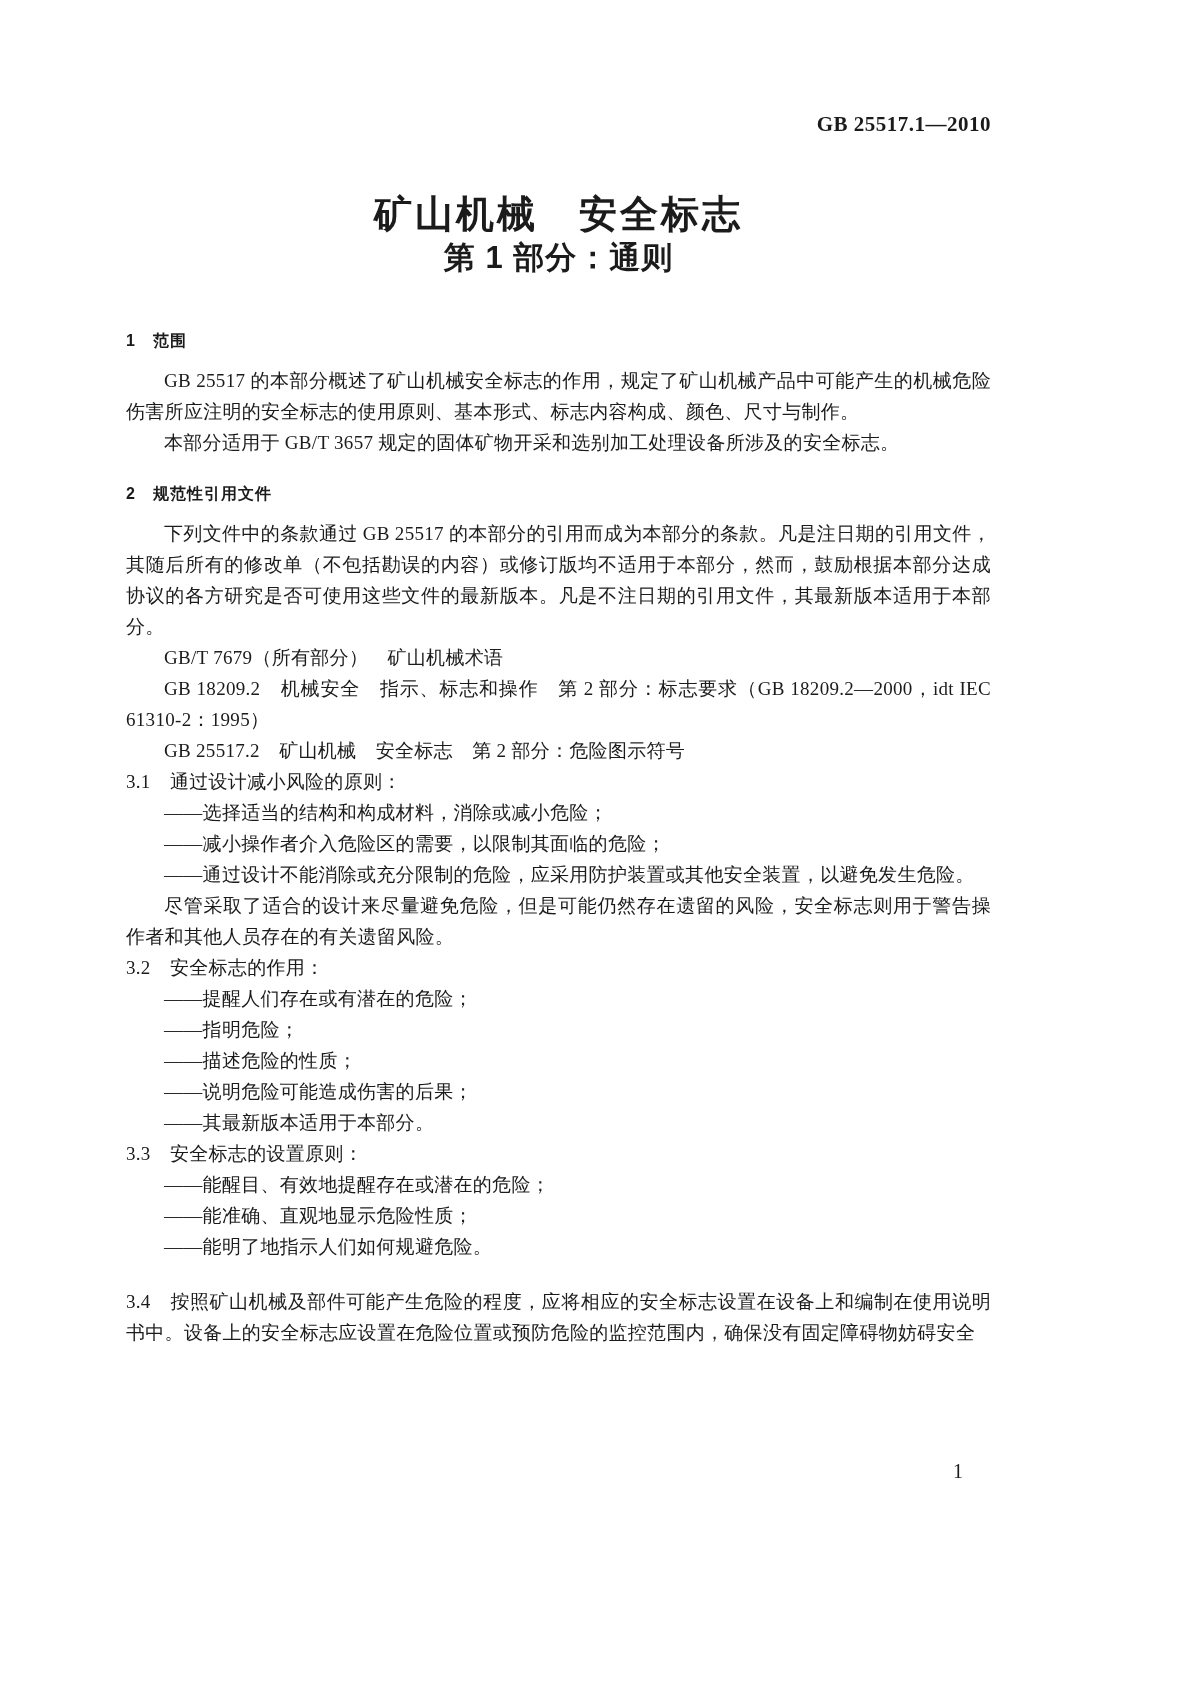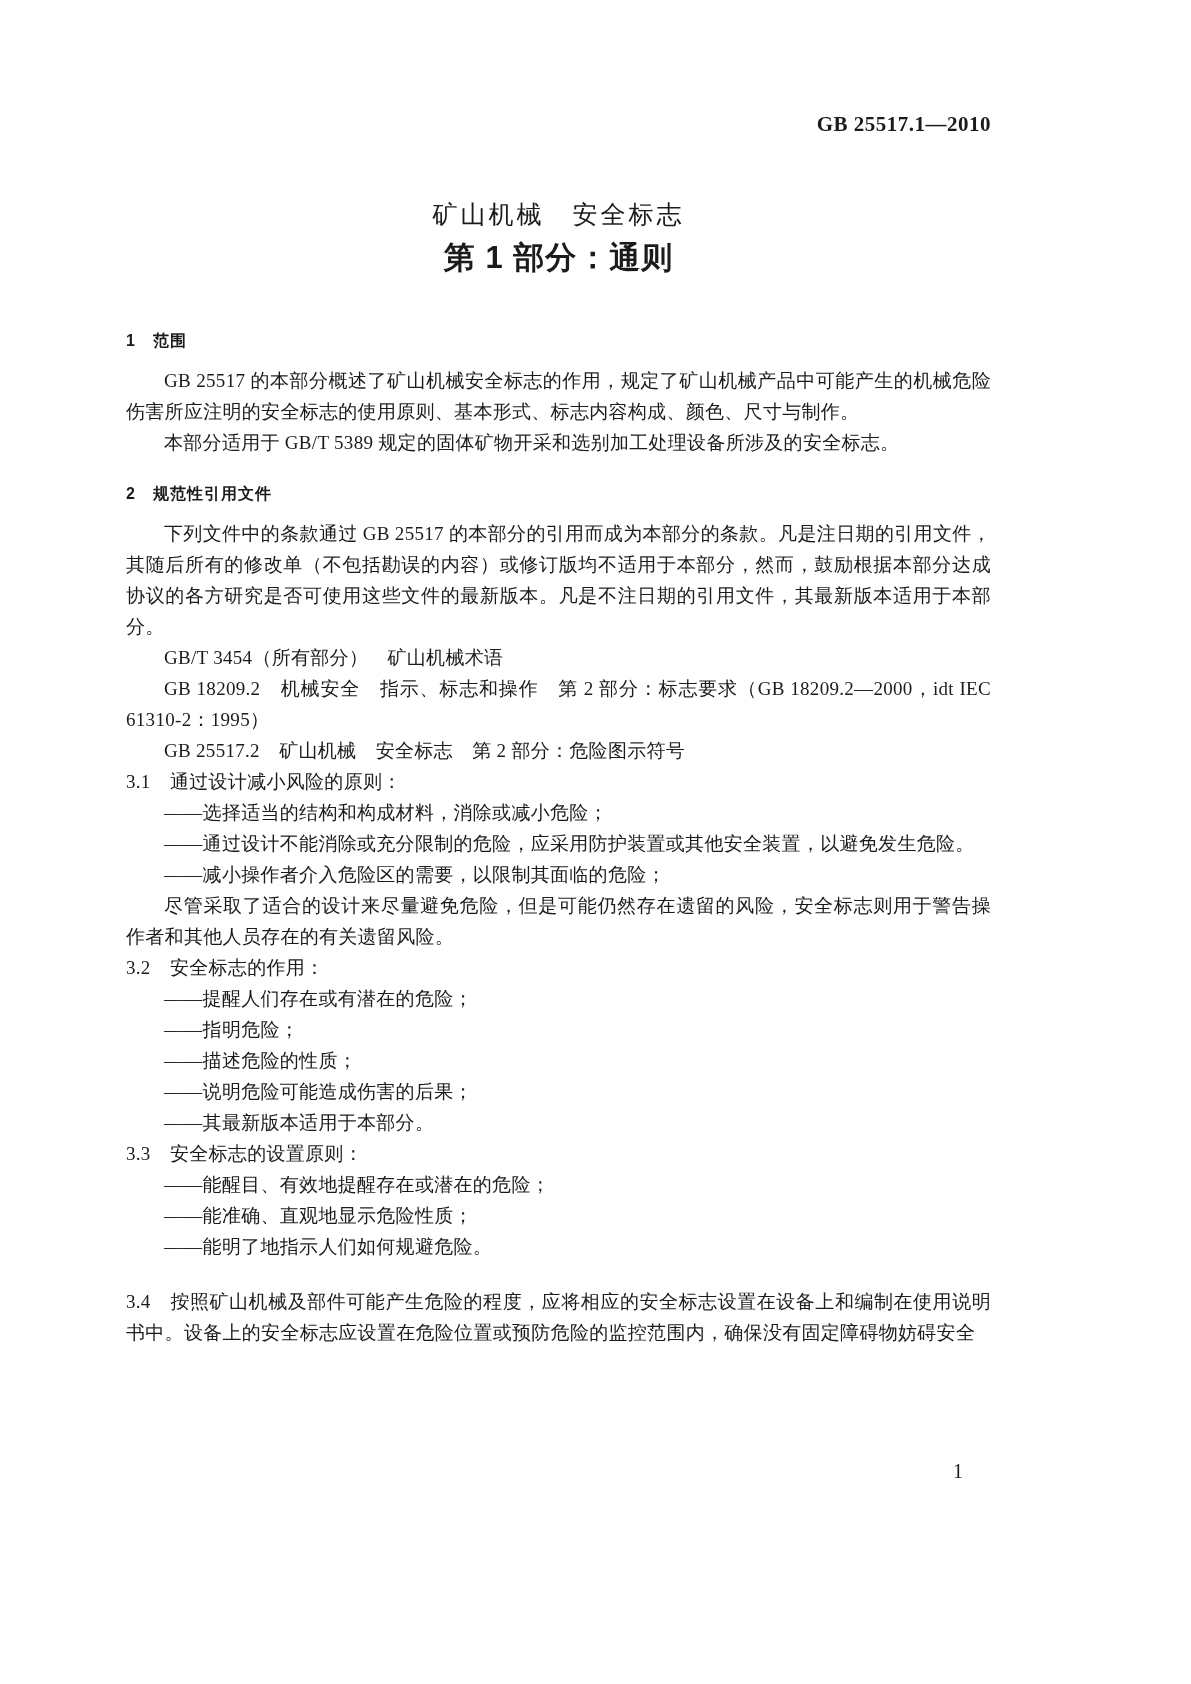--- a/index.html
+++ b/index.html
@@ -18,22 +18,22 @@
     text-align: right;
     font-size: 21px;
     font-weight: bold;
     letter-spacing: 0.5px;
     font-family: "Liberation Serif", "DejaVu Serif", serif;
   }
   .title {
     margin-top: 60px;
     text-align: center;
     font-family: "Liberation Sans", "DejaVu Sans", sans-serif;
-    font-weight: normal;
-    font-size: 25px;
+    font-weight: bold;
+    font-size: 38px;
     line-height: 34px;
     letter-spacing: 3px;
   }
   .subtitle {
     margin-top: 12px;
     text-align: center;
     font-family: "Liberation Sans", "DejaVu Sans", sans-serif;
     font-weight: bold;
     font-size: 31px;
     line-height: 30px;
@@ -70,33 +70,33 @@
 
 <div class="page">
 
   <div class="doc-code">GB 25517.1—2010</div>
 
   <div class="title">矿山机械　安全标志</div>
   <div class="subtitle">第 1 部分：通则</div>
 
   <div class="sec-heading first">1　范围</div>
   <p class="body indent">GB 25517 的本部分概述了矿山机械安全标志的作用，规定了矿山机械产品中可能产生的机械危险伤害所应注明的安全标志的使用原则、基本形式、标志内容构成、颜色、尺寸与制作。</p>
-  <p class="body indent">本部分适用于 GB/T 5389 规定的固体矿物开采和选别加工处理设备所涉及的安全标志。</p>
+  <p class="body indent">本部分适用于 GB/T 3657 规定的固体矿物开采和选别加工处理设备所涉及的安全标志。</p>
 
   <div class="sec-heading">2　规范性引用文件</div>
   <p class="body indent">下列文件中的条款通过 GB 25517 的本部分的引用而成为本部分的条款。凡是注日期的引用文件，其随后所有的修改单（不包括勘误的内容）或修订版均不适用于本部分，然而，鼓励根据本部分达成协议的各方研究是否可使用这些文件的最新版本。凡是不注日期的引用文件，其最新版本适用于本部分。</p>
-  <p class="body indent">GB/T 3454（所有部分）　矿山机械术语</p>
+  <p class="body indent">GB/T 7679（所有部分）　矿山机械术语</p>
   <p class="body indent">GB 18209.2　机械安全　指示、标志和操作　第 2 部分：标志要求（GB 18209.2—2000，idt IEC 61310-2：1995）</p>
   <p class="body indent">GB 25517.2　矿山机械　安全标志　第 2 部分：危险图示符号</p>
 
 
   <p class="body">3.1　通过设计减小风险的原则：</p>
   <p class="body indent">——选择适当的结构和构成材料，消除或减小危险；</p>
+  <p class="body indent">——减小操作者介入危险区的需要，以限制其面临的危险；</p>
   <p class="body indent">——通过设计不能消除或充分限制的危险，应采用防护装置或其他安全装置，以避免发生危险。</p>
-  <p class="body indent">——减小操作者介入危险区的需要，以限制其面临的危险；</p>
   <p class="body indent">尽管采取了适合的设计来尽量避免危险，但是可能仍然存在遗留的风险，安全标志则用于警告操作者和其他人员存在的有关遗留风险。</p>
 
   <p class="body">3.2　安全标志的作用：</p>
   <p class="body indent">——提醒人们存在或有潜在的危险；</p>
   <p class="body indent">——指明危险；</p>
   <p class="body indent">——描述危险的性质；</p>
   <p class="body indent">——说明危险可能造成伤害的后果；</p>
   <p class="body indent">——其最新版本适用于本部分。</p>
 
   <p class="body">3.3　安全标志的设置原则：</p>

